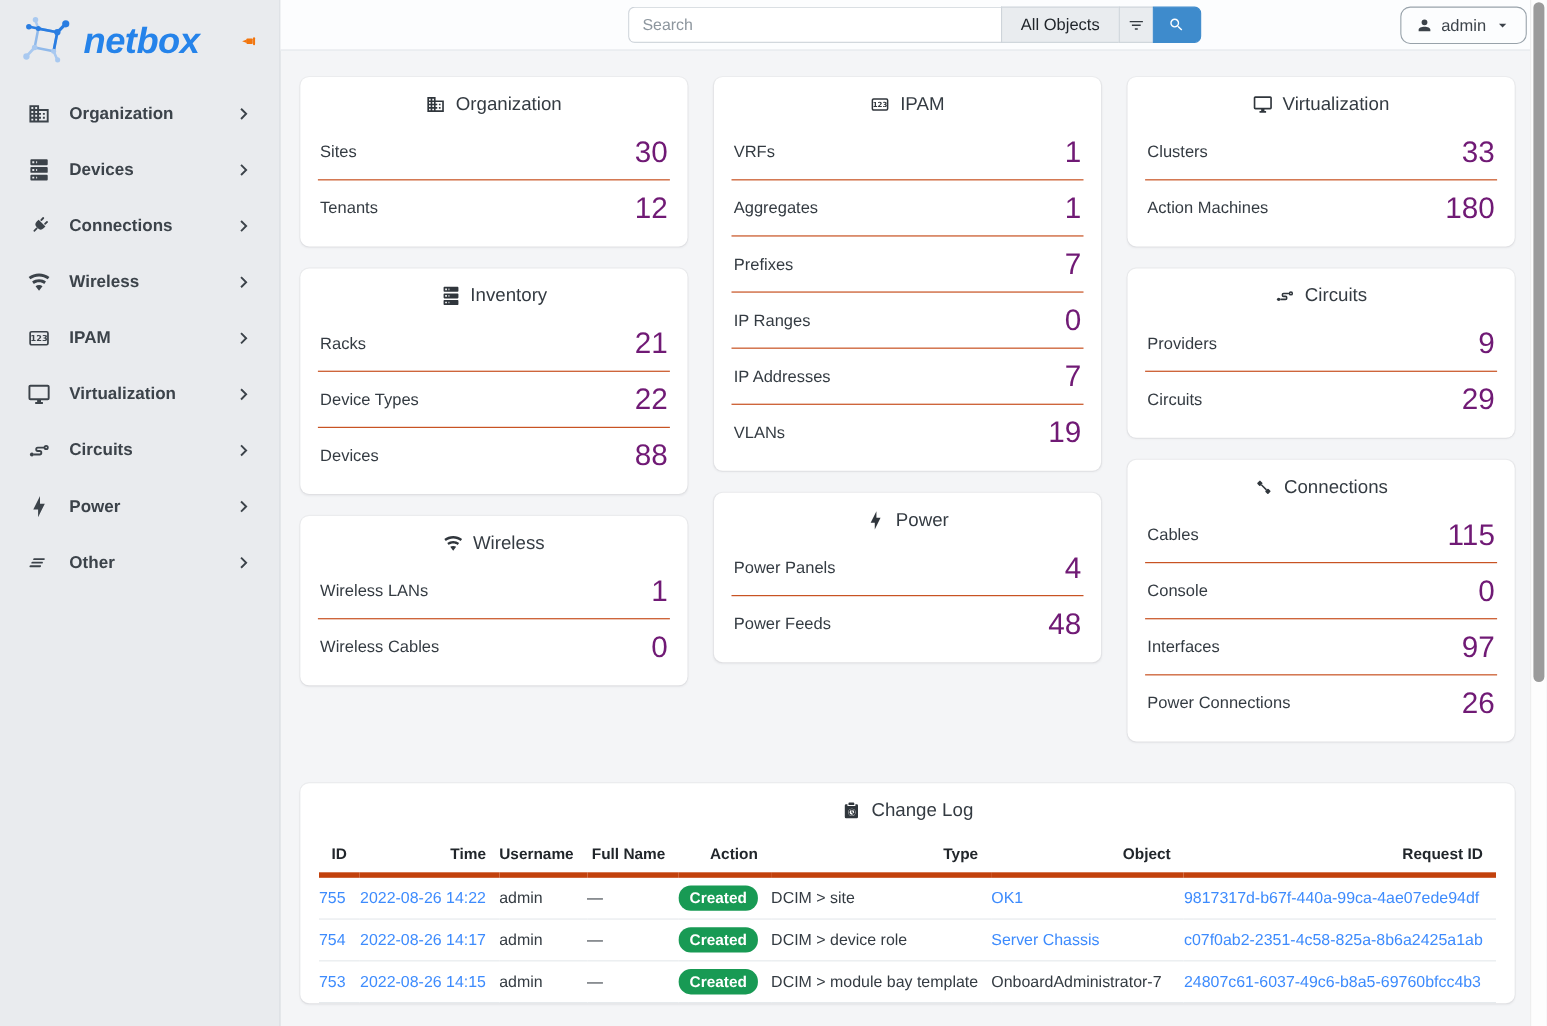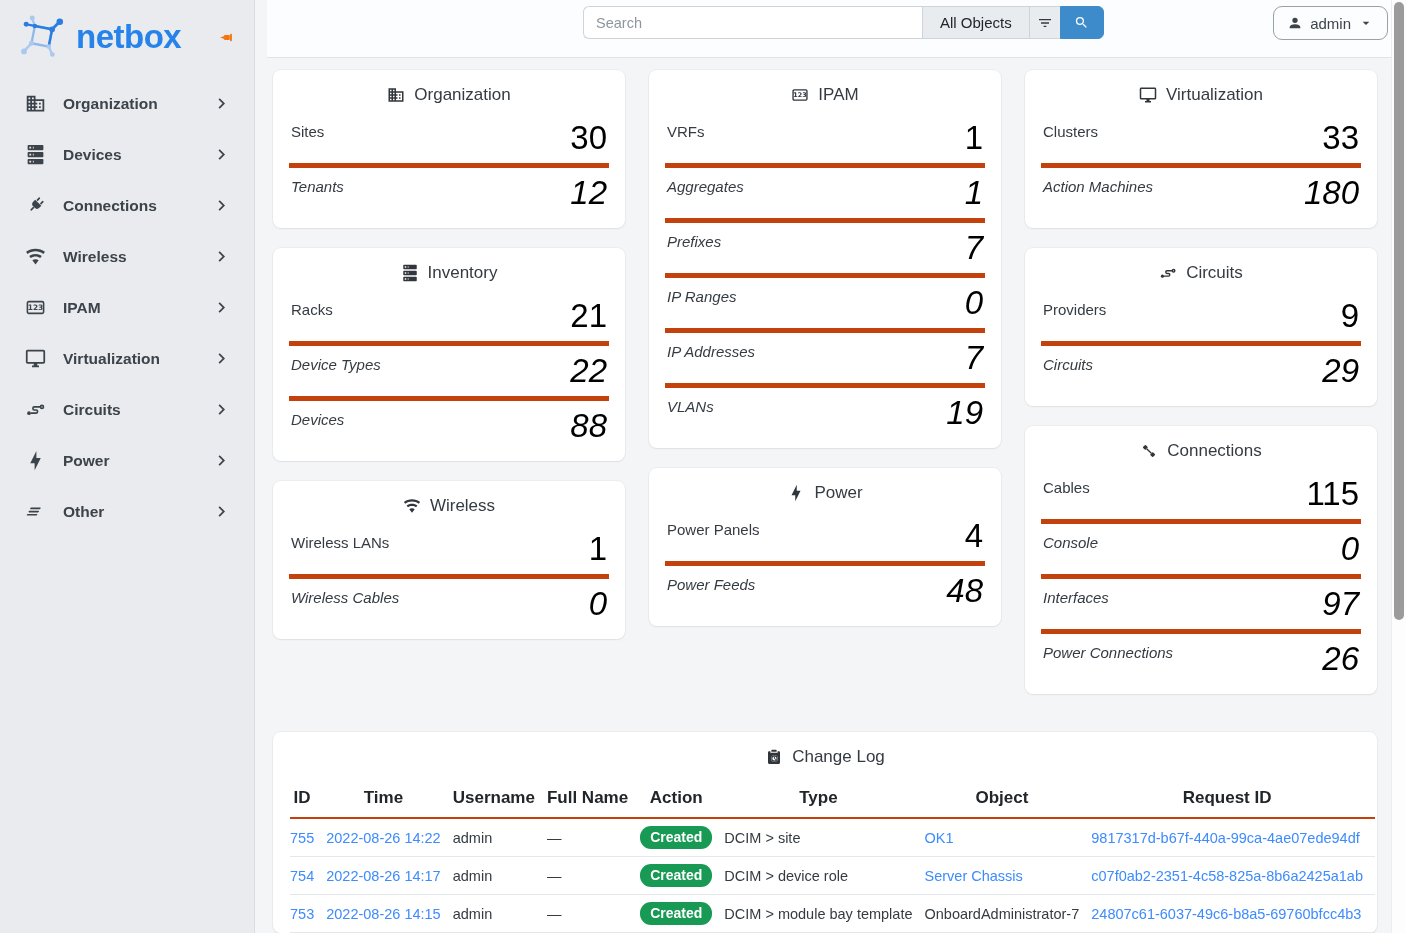--- a/index.html
+++ b/index.html
@@ -16,34 +16,34 @@
   }
   .ico { display:inline-flex; }
   .ico svg { width:100%; height:100%; display:block; }
 
   
   .sidebar {
     position:absolute; left:0; top:0; width:255px; height:100%;
     background:#e9ebee; border-right:1px solid #d9dde1;
   }
   .brand { display:flex; align-items:center; gap:10px; padding:14px 18px 16px 20px; cursor:pointer; }
-  .wordmark { font-size:33px; font-weight:700; color:var(--brand-blue); letter-spacing:-0.5px; }
+  .wordmark { font-size:33px; font-weight:700; color:var(--brand-blue); letter-spacing:-0.5px;font-style:italic; }
   .pin-btn { position:absolute; top:29px; right:19px; width:17px; height:17px; color:var(--pin-orange); cursor:pointer; }
   .nav { padding:8px 14px 0 14px; display:flex; flex-direction:column; gap:12px; }
   .nav-item {
     display:flex; align-items:center; gap:17px; padding:9px 8px 9px 11px;
     border-radius:6px; color:#3c434a; cursor:pointer;
   }
   .nav-item .ico { width:21px; height:21px; color:#3c434a; }
   .nav-label { font-size:15.5px; font-weight:600; flex:1; }
   .chev { width:15px; height:15px; color:#8a9299; }
 
   
   .navbar {
-    position:absolute; left:267px; right:0; top:0; height:58px;
+    position:absolute; left:255px; right:0; top:0; height:46px;
     background:#fcfdfe; border-bottom:1px solid #e0e4e8;
   }
   .search-group { position:absolute; left:316px; top:6px; height:33px; display:flex; }
   .search-input {
     width:339px; height:33px; padding:0 12px; font-size:14.5px;
     border:1px solid #ced4da; border-right:none; border-radius:6px 0 0 6px;
     background:#fff; color:#495057; outline:none; font-family:inherit;
   }
   .search-input::placeholder { color:#8d969e; }
   .scope-btn {
@@ -77,32 +77,32 @@
   .card {
     background:#fff; border-radius:8px;
     box-shadow:0 1px 2px rgba(16,24,40,.06), 0 0 0 1px rgba(16,24,40,.035);
   }
   .card-header {
     display:flex; justify-content:center; align-items:center; gap:9px;
     padding:15px 16px 6px; font-size:17px; font-weight:500; color:#343b42;
   }
   .card-header .ico { width:18px; height:18px; color:#30363c; }
   .card-body { padding:2px 16px 10px; }
-  .stat-row { display:flex; justify-content:space-between; padding:10px 2px; cursor:pointer; }
-  .stat-row + .stat-row { border-top:5px solid #c2410c;font-style:italic; }
+  .stat-row { display:flex; justify-content:space-between; align-items:center; padding:10px 2px; cursor:pointer; }
+  .stat-row + .stat-row { border-top:1px solid #c2410c; }
   .stat-label { font-size:15px; color:#343b42; }
-  .stat-value { font-size:33px; line-height:30px; font-weight:400; color:#000000; }
+  .stat-value { font-size:27px; line-height:30px; font-weight:400; color:#701a75; }
 
   
   .changelog { width:1104px; margin-top:38px; border-radius:8px; }
   .changelog .card-header { padding:15px 16px 10px; }
   .cl-table { width:calc(100% - 34px); margin:2px 17px 0; border-collapse:collapse; }
   .cl-table th {
-    text-align:center; font-size:17px; font-weight:700; color:#21262b;
-    padding:9px 12px 9px 0; border-bottom:2px solid #c2410c; white-space:nowrap;
+    text-align:right; font-size:14px; font-weight:700; color:#21262b;
+    padding:9px 12px 9px 0; border-bottom:5px solid #c2410c; white-space:nowrap;
   }
   .cl-table td {
     font-size:14.5px; color:#343b42; padding:7px 12px 7px 0;
     border-bottom:1px solid #e4e8eb; white-space:nowrap;
   }
   .cl-table a { color:var(--link); text-decoration:none; cursor:pointer; }
   .badge {
     display:inline-block; background:var(--success); color:#fff;
     font-size:14px; font-weight:700; padding:3px 10px 4px; border-radius:11px;
   }

